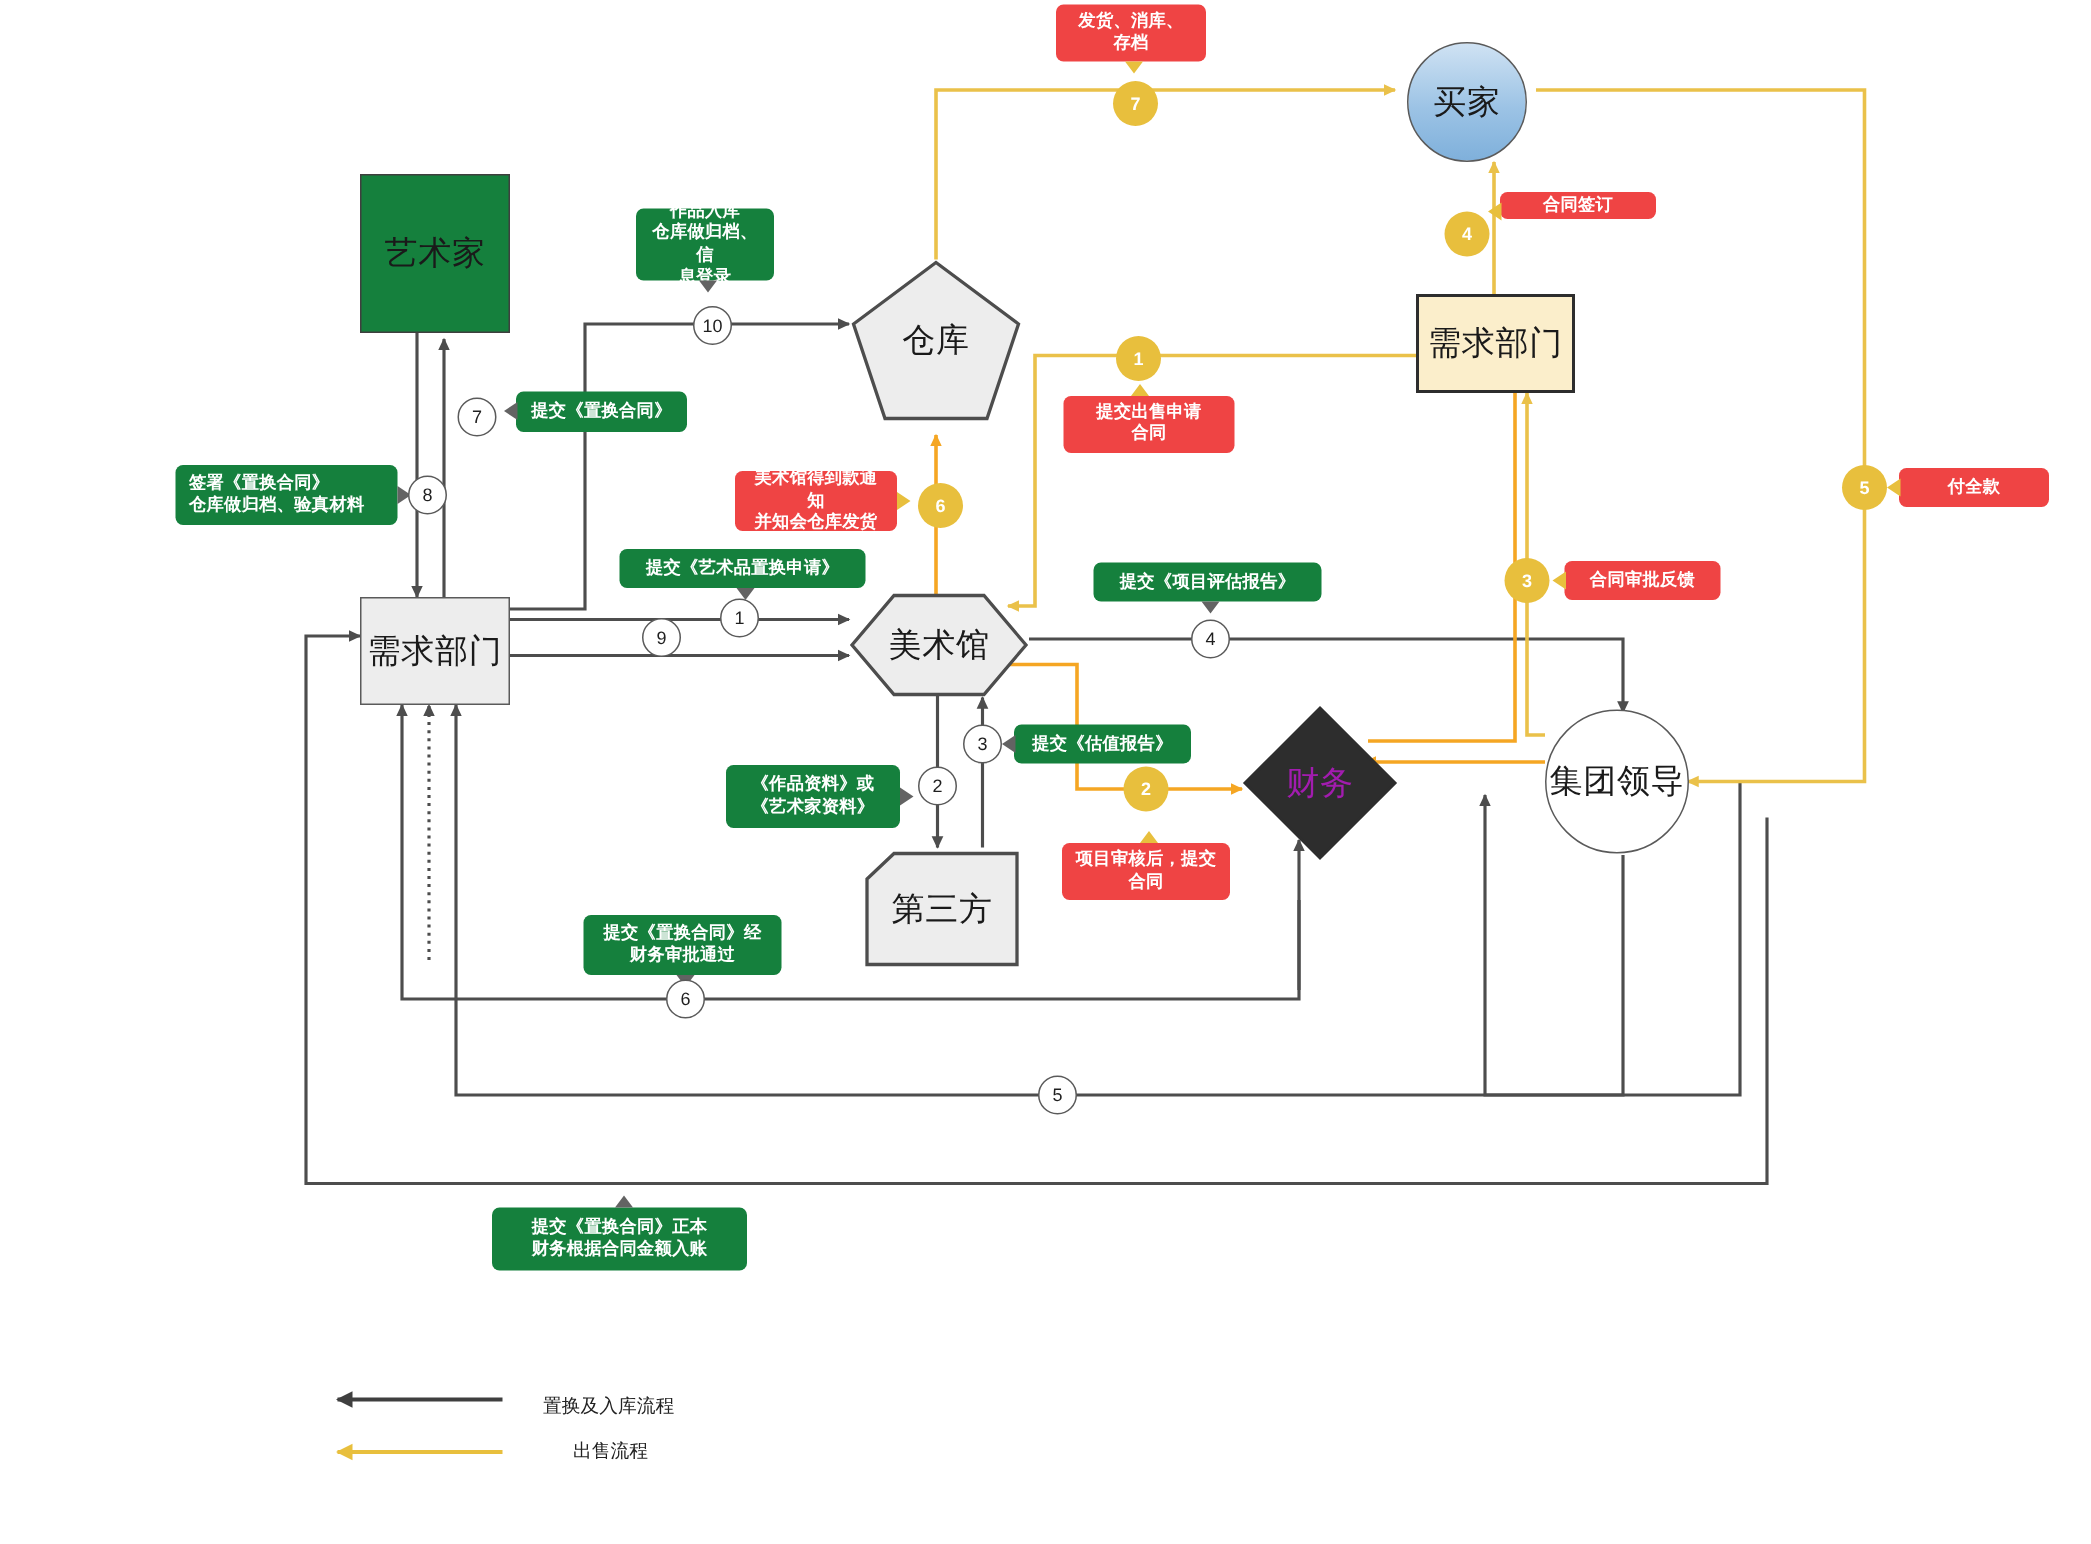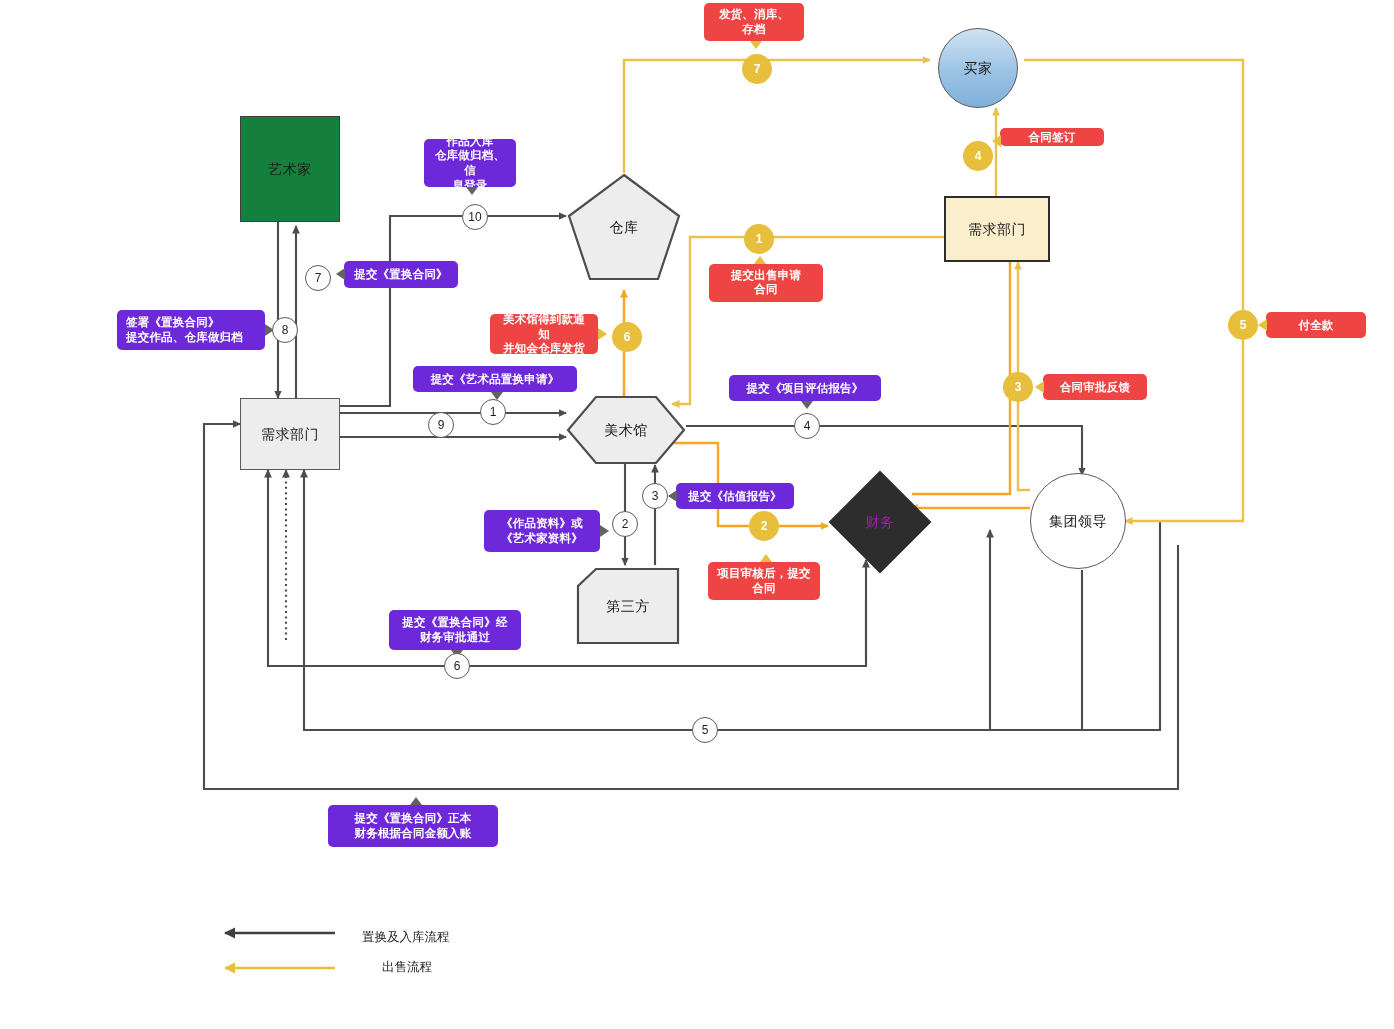--- a/index.html
+++ b/index.html
@@ -5,39 +5,39 @@
   html,body{margin:0;padding:0;background:#ffffff;}
   body{width:1394px;height:1029px;position:relative;overflow:hidden;
        font-family:"Liberation Sans","DejaVu Sans",sans-serif;}
   #stage{position:absolute;left:0;top:0;width:1394px;height:1029px;}
   svg#wires{position:absolute;left:0;top:0;width:1394px;height:1029px;}
 
   
   .node{position:absolute;box-sizing:border-box;display:flex;
         align-items:center;justify-content:center;text-align:center;
         color:#1a1a1a;}
-  .node .lbl{font-size:14px;line-height:1.15;letter-spacing:.5px;}
+  .node .lbl{font-size:22px;line-height:1.15;letter-spacing:.5px;}
 
   .n-artist{background:#15803d;border:1.6px solid #3f3f3f;}
   .n-dept  {background:#ededed;border:1.6px solid #5a5a5a;}
   .n-dept2 {background:#fbeecb;border:2px solid #2d2d2d;}
   .n-circle{border-radius:50%;border:1.6px solid #5a5a5a;background:#ffffff;}
   .n-buyer {border-radius:50%;border:1.8px solid #5a5a5a;
             background:linear-gradient(180deg,#cfe2f3 0%,#9cc3e5 55%,#7fb0db 100%);}
   .n-shape {background:transparent;border:none;}
   .n-shape .lbl{position:relative;z-index:2;}
   .n-shape svg{position:absolute;left:0;top:0;}
   .n-fin .lbl{color:#a21caf;}
 
   
   .callout{position:absolute;box-sizing:border-box;border-radius:5px;
            color:#ffffff;font-size:11.5px;font-weight:bold;line-height:1.28;
            display:flex;align-items:center;justify-content:center;
            text-align:center;padding:5px 9px;letter-spacing:.2px;}
-  .c-grey{background:#6d28d9;}
+  .c-grey{background:#15803d;}
   .c-gold{background:#ef4444;}
   .callout.left-txt{text-align:left;justify-content:flex-start;}
   
   .notch{position:absolute;width:0;height:0;}
   .notch.down{border-left:6px solid transparent;border-right:6px solid transparent;}
   .notch.right{border-top:6px solid transparent;border-bottom:6px solid transparent;}
 
   
   .badge{position:absolute;box-sizing:border-box;border-radius:50%;
          display:flex;align-items:center;justify-content:center;
@@ -206,21 +206,21 @@
     <span><span>作品入库</span><br><span>仓库做归档、信</span><br><span>息登录</span></span>
     <span class="notch down" style="left:42px;top:48px;border-top:8px solid #636363;"></span>
   </div>
 
   <div class="callout c-grey" style="left:344px;top:261px;width:114px;height:27px;">
     <span>提交《置换合同》</span>
     <span class="notch right" style="left:-8px;top:7px;border-right:9px solid #636363;"></span>
   </div>
 
   <div class="callout c-grey left-txt" style="left:117px;top:310px;width:148px;height:40px;">
-    <span><span>签署《置换合同》</span><br><span>提交作品、仓库做归档</span></span>
+    <span><span>签署《置换合同》</span><br><span>仓库做归档、验真材料</span></span>
     <span class="notch right" style="left:148px;top:14px;border-left:9px solid #636363;"></span>
   </div>
 
   <div class="callout c-grey" style="left:413px;top:366px;width:164px;height:26px;">
     <span>提交《艺术品置换申请》</span>
     <span class="notch down" style="left:78px;top:26px;border-top:8px solid #636363;"></span>
   </div>
 
 
   <div class="callout c-grey" style="left:484px;top:510px;width:116px;height:42px;">

